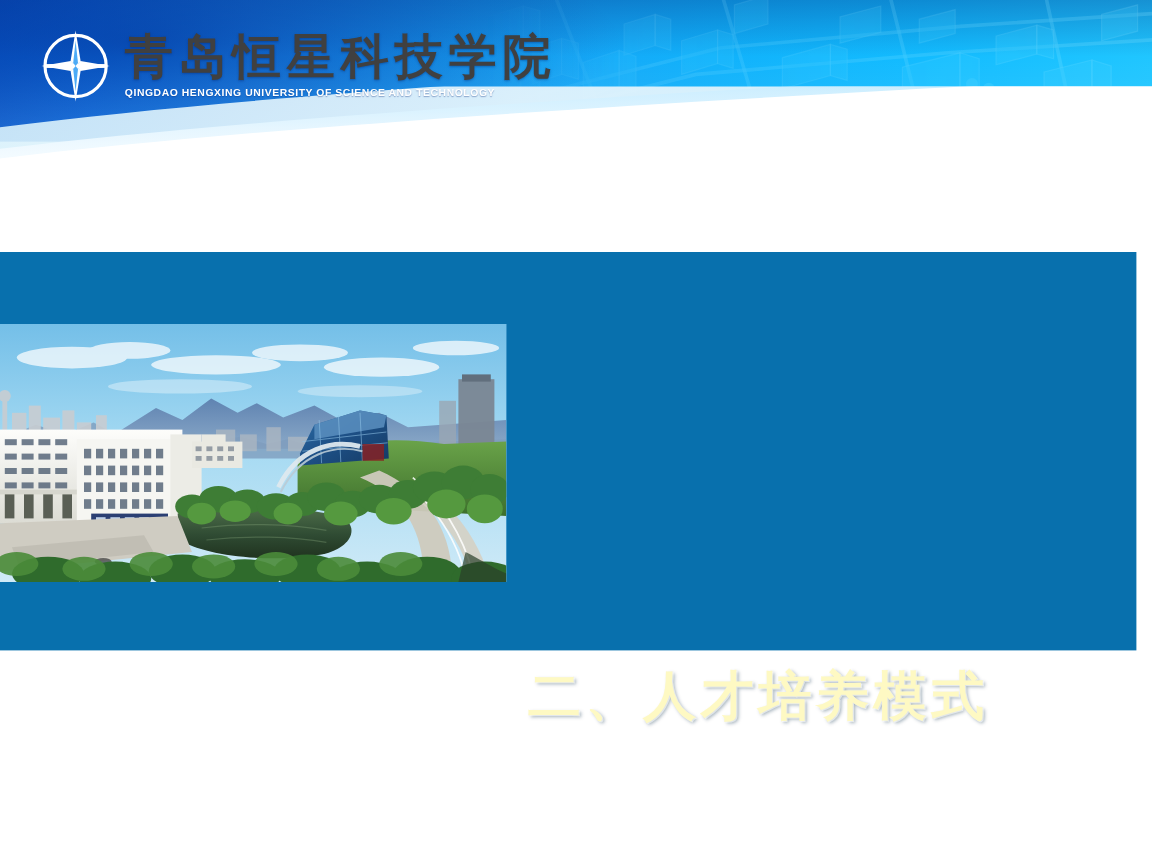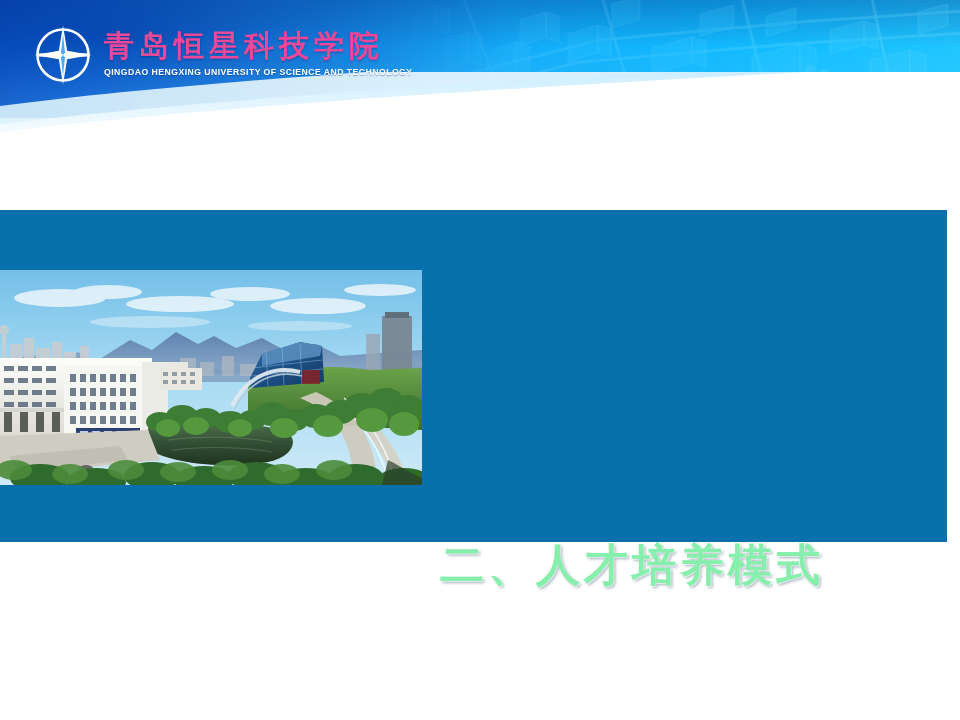--- a/index.html
+++ b/index.html
@@ -88,25 +88,25 @@
   }
   .logo-mark { width: 62px; height: 62px; flex: none; }
   .logo-mark svg { display: block; }
   .logo-text {
     display: flex;
     flex-direction: column;
     justify-content: center;
     line-height: 1;
   }
   .logo-cn {
-    color: #ec4899;
-    font-size: 30px;
+    color: #404040;
+    font-size: 40px;
     font-weight: bold;
     letter-spacing: 5px;
-    font-family: Liberation Mono, monospace;
+    font-family: Liberation Serif, serif;
     text-shadow: 0 1px 2px rgba(0,40,120,.45);
     white-space: nowrap;
   }
   .logo-en {
     margin-top: 5px;
     color: #ffffff;
     font-size: 8.5px;
     font-weight: bold;
     letter-spacing: .45px;
     white-space: nowrap;
@@ -134,23 +134,23 @@
     height: 215px;
     overflow: hidden;
     background: #7fc4ea;
   }
   .campus-photo svg { display: block; }
 
   
   .slide-title {
     position: absolute;
     left: 440px;
-    top: 330px;
+    top: 346px;
     width: 470px;
-    color: #86efac;
+    color: #fef9c3;
     font-family: "DejaVu Sans", "Liberation Sans", sans-serif;
     font-size: 44px;
     font-weight: bold;
     letter-spacing: 4px;
     line-height: 1.15;
     white-space: nowrap;
     text-shadow:
       1px 1px 0 rgba(255,255,255,.6),
       2px 2px 3px rgba(0,40,70,.35);
   }

